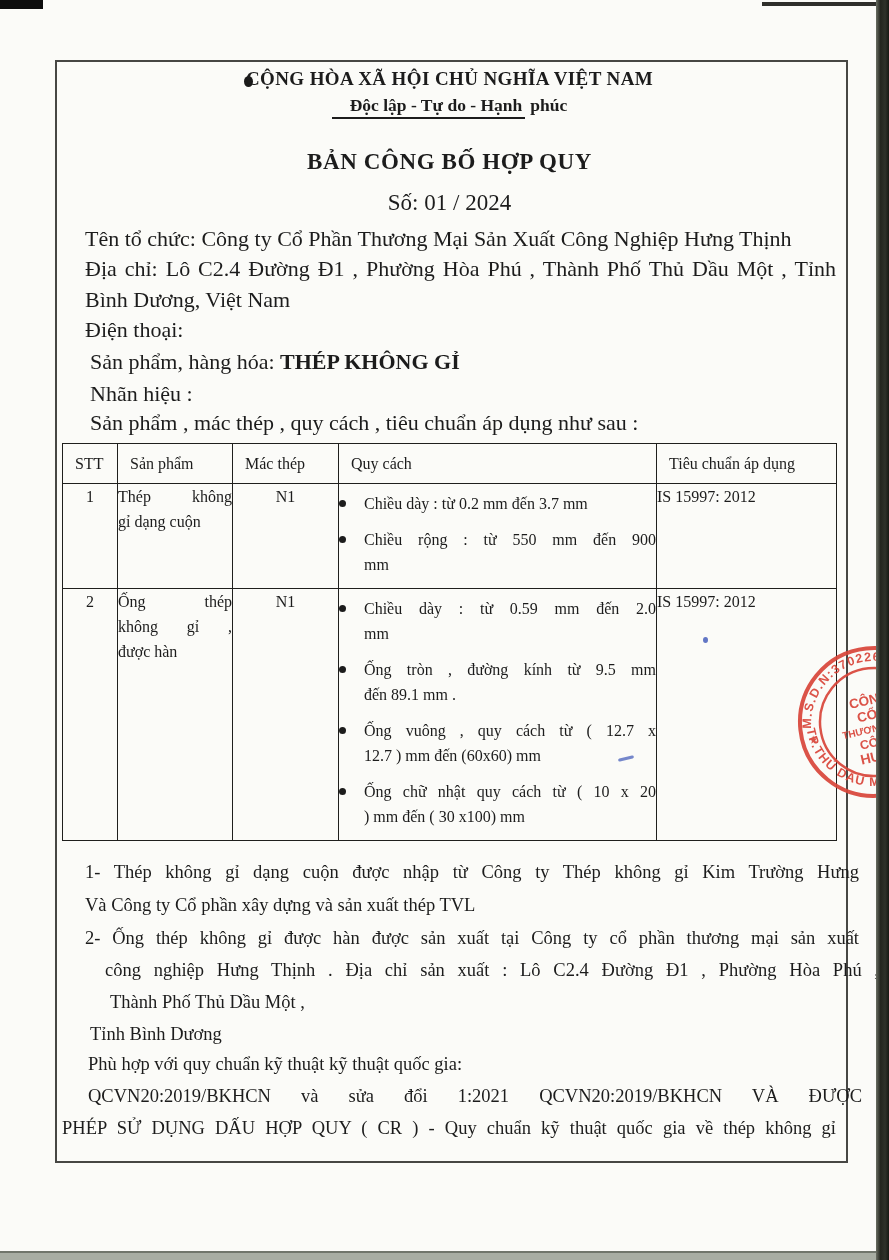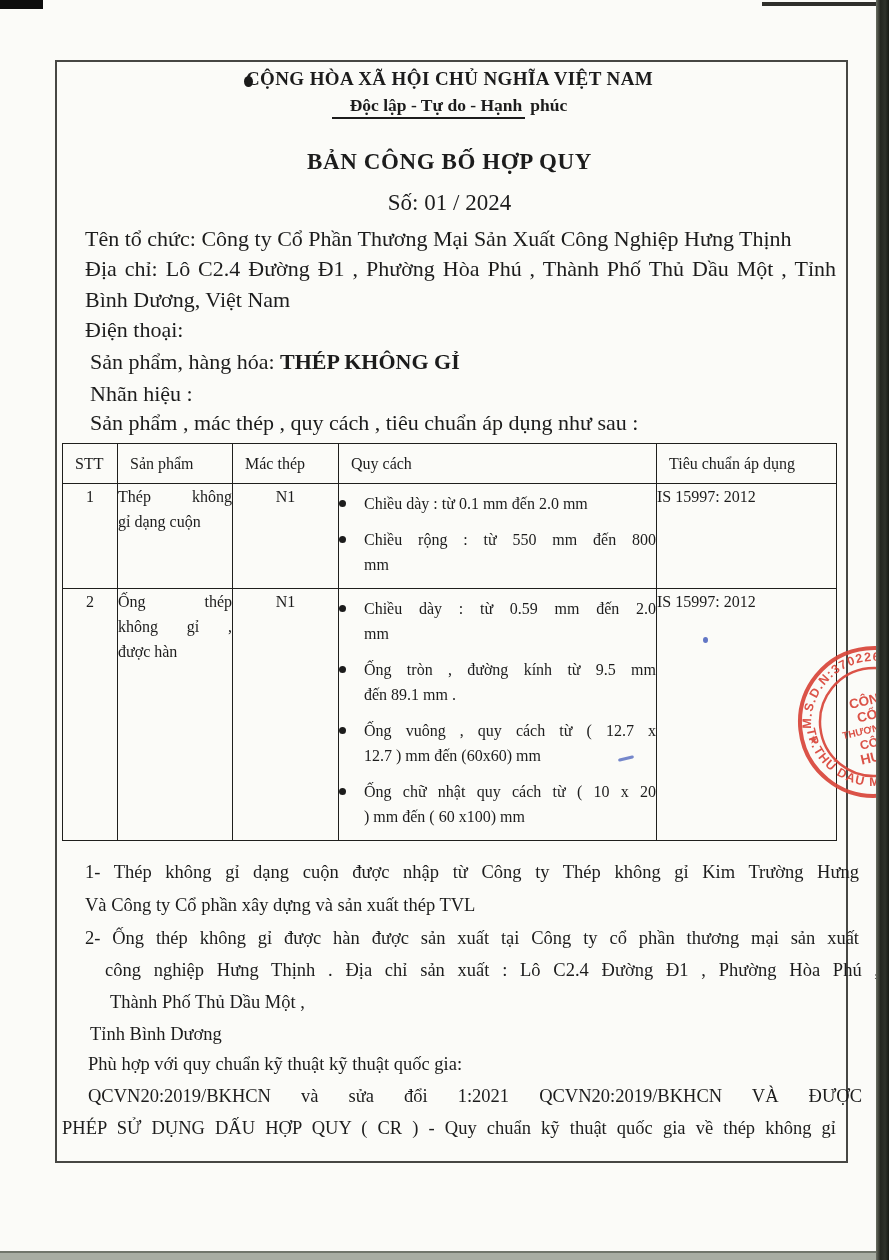--- a/index.html
+++ b/index.html
@@ -126,27 +126,27 @@
       <td class="stt">1</td>
       <td class="prod">
         <div class="j">Thép không</div>
         <div>gỉ dạng cuộn</div>
       </td>
       <td class="grade">N1</td>
       <td class="specs">
         <div class="spec-item">
           <span class="dot"></span>
           <span class="txt">
-            <div>Chiều dày : từ 0.1 mm đến 2.0 mm</div>
-          </span>
-        </div>
-        <div class="spec-item">
-          <span class="dot"></span>
-          <span class="txt">
-            <div class="j">Chiều rộng : từ 550 mm đến 800</div>
+            <div>Chiều dày : từ 0.2 mm đến 3.7 mm</div>
+          </span>
+        </div>
+        <div class="spec-item">
+          <span class="dot"></span>
+          <span class="txt">
+            <div class="j">Chiều rộng : từ 550 mm đến 900</div>
             <div>mm</div>
           </span>
         </div>
       </td>
       <td class="std">IS 15997: 2012</td>
     </tr>
     <tr class="r2">
       <td class="stt">2</td>
       <td class="prod">
         <div class="j">Ống thép</div>
@@ -173,21 +173,21 @@
           <span class="dot"></span>
           <span class="txt">
             <div class="j">Ống vuông , quy cách từ ( 12.7 x</div>
             <div>12.7 ) mm đến (60x60) mm</div>
           </span>
         </div>
         <div class="spec-item">
           <span class="dot"></span>
           <span class="txt">
             <div class="j">Ống chữ nhật quy cách từ ( 10 x 20</div>
-            <div>) mm đến ( 60 x100) mm</div>
+            <div>) mm đến ( 30 x100) mm</div>
           </span>
         </div>
       </td>
       <td class="std">IS 15997: 2012</td>
     </tr>
   </tbody>
     </table>
 
   <div class="abs foot f-i1a j">1-  Thép không gỉ dạng cuộn được nhập từ Công ty Thép không gỉ Kim Trường Hưng</div>
   <div class="abs foot f-i1b">Và Công ty Cổ phần xây dựng và sản xuất thép TVL</div>

